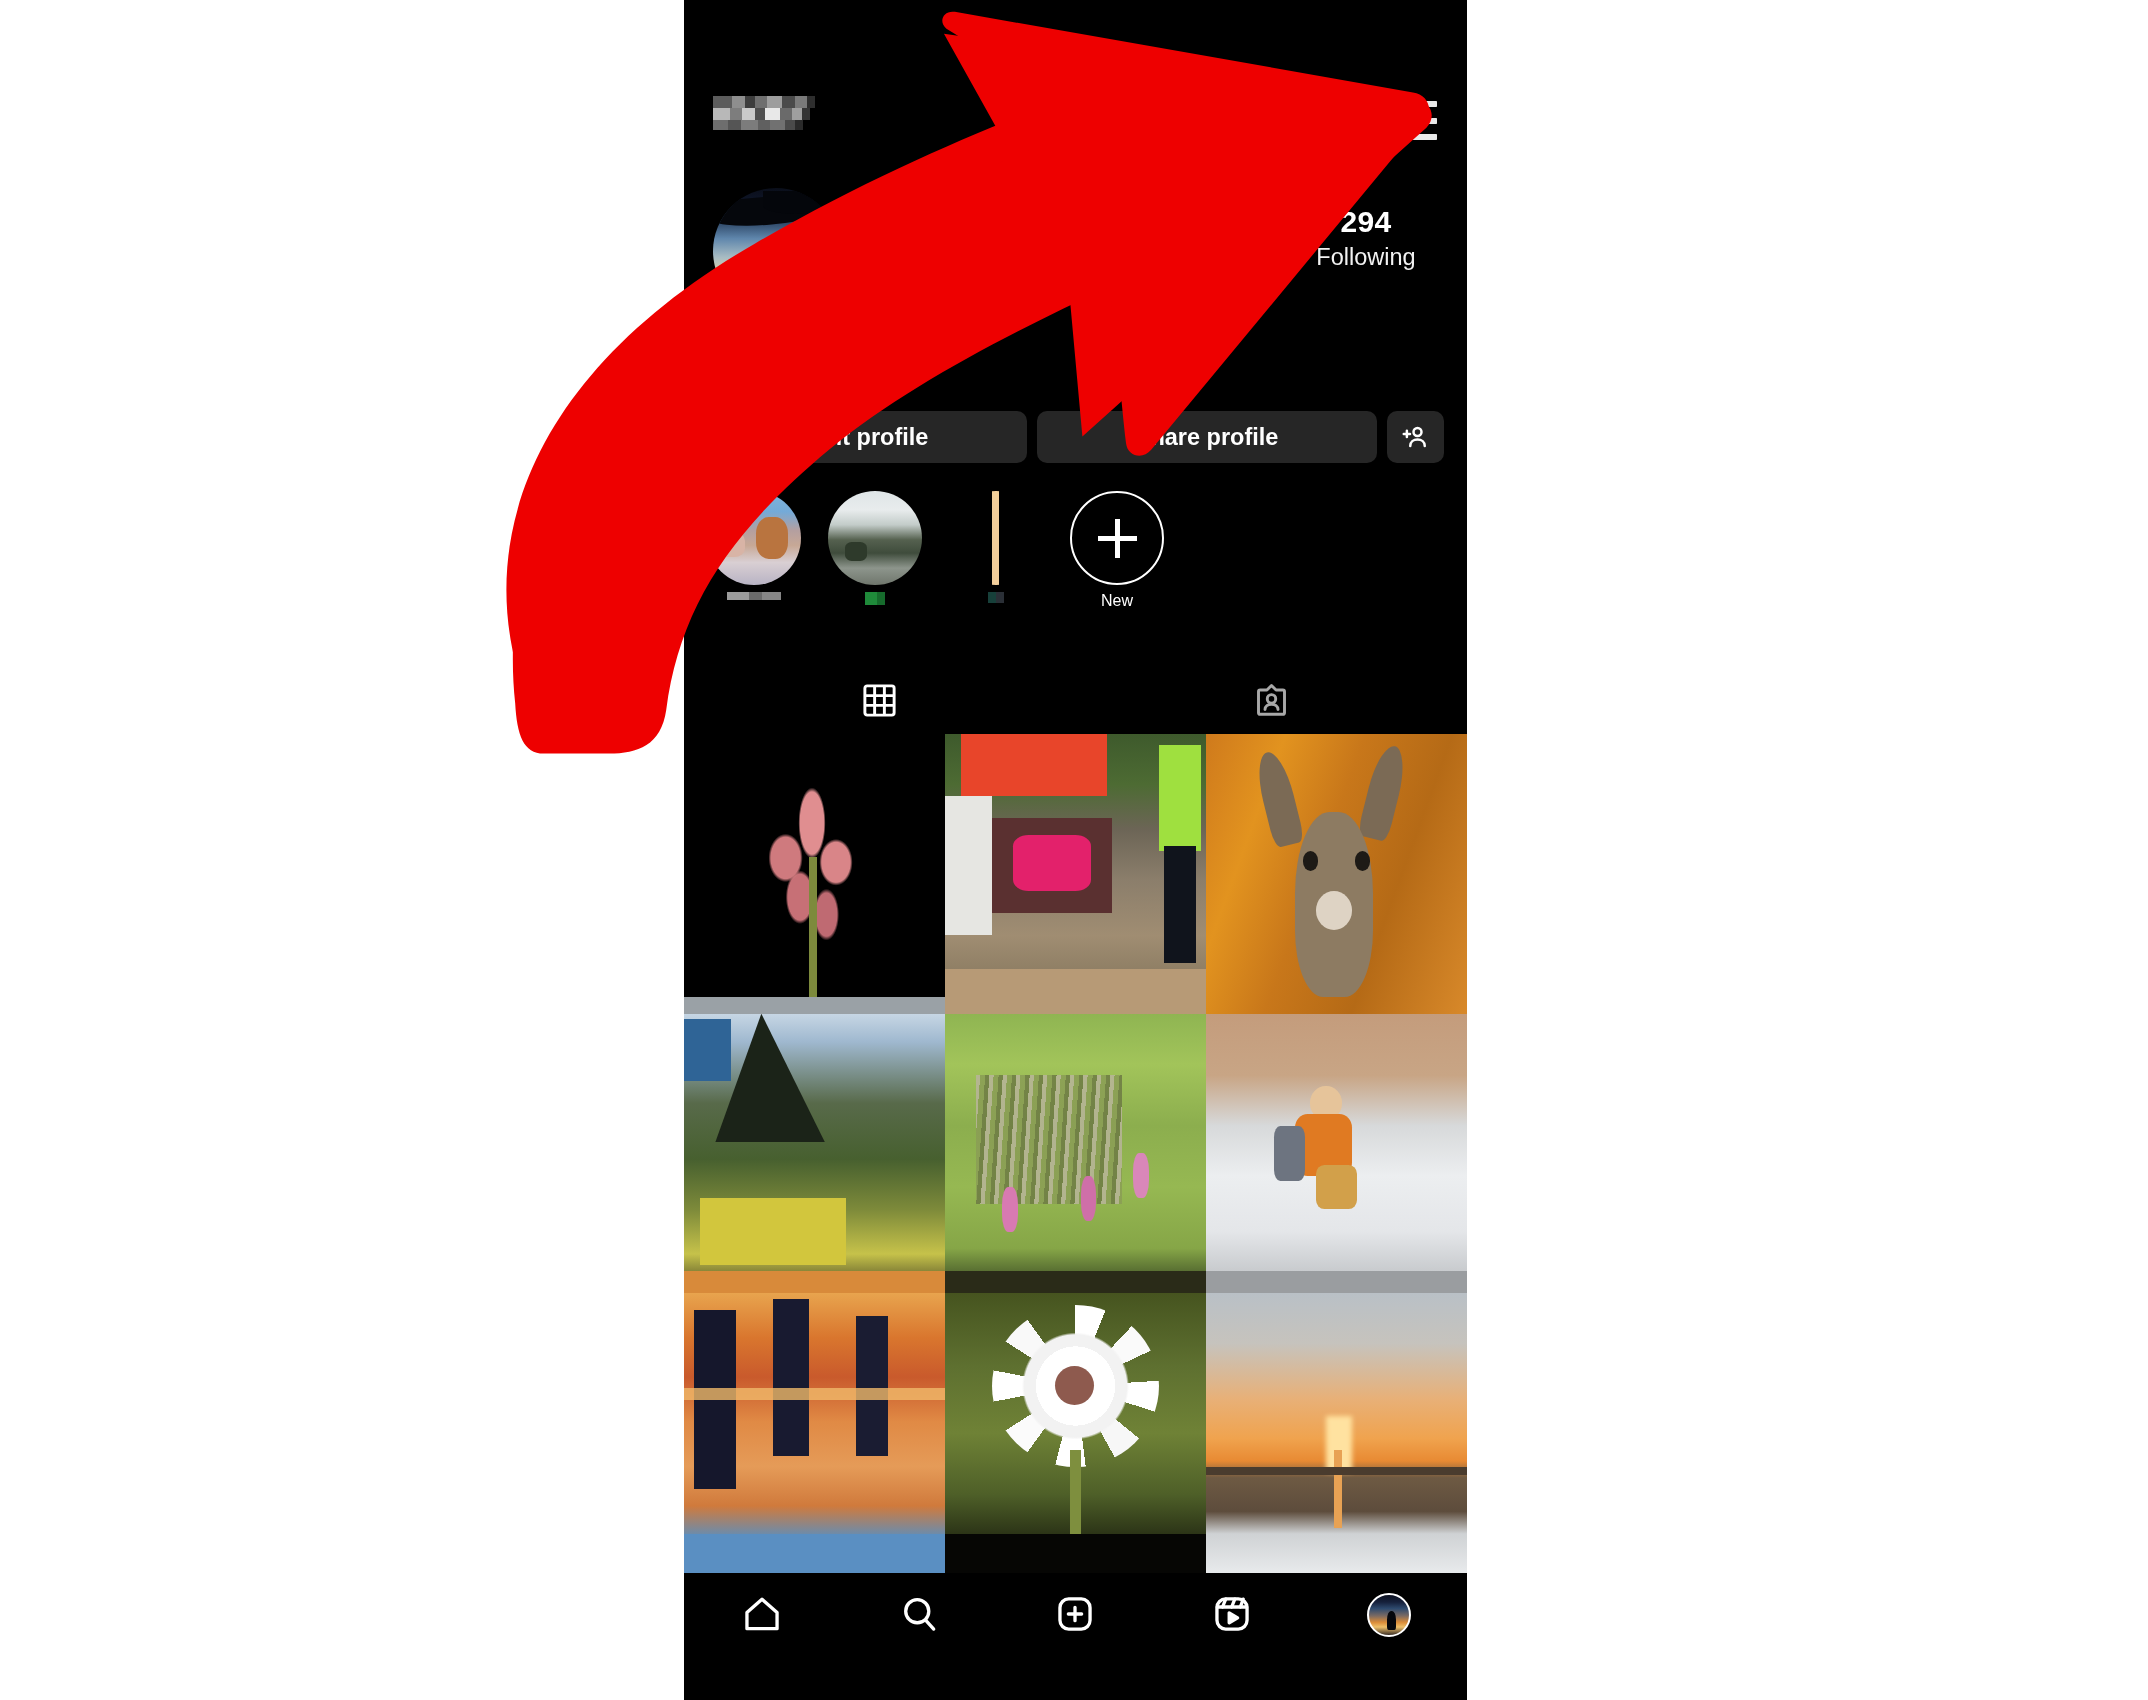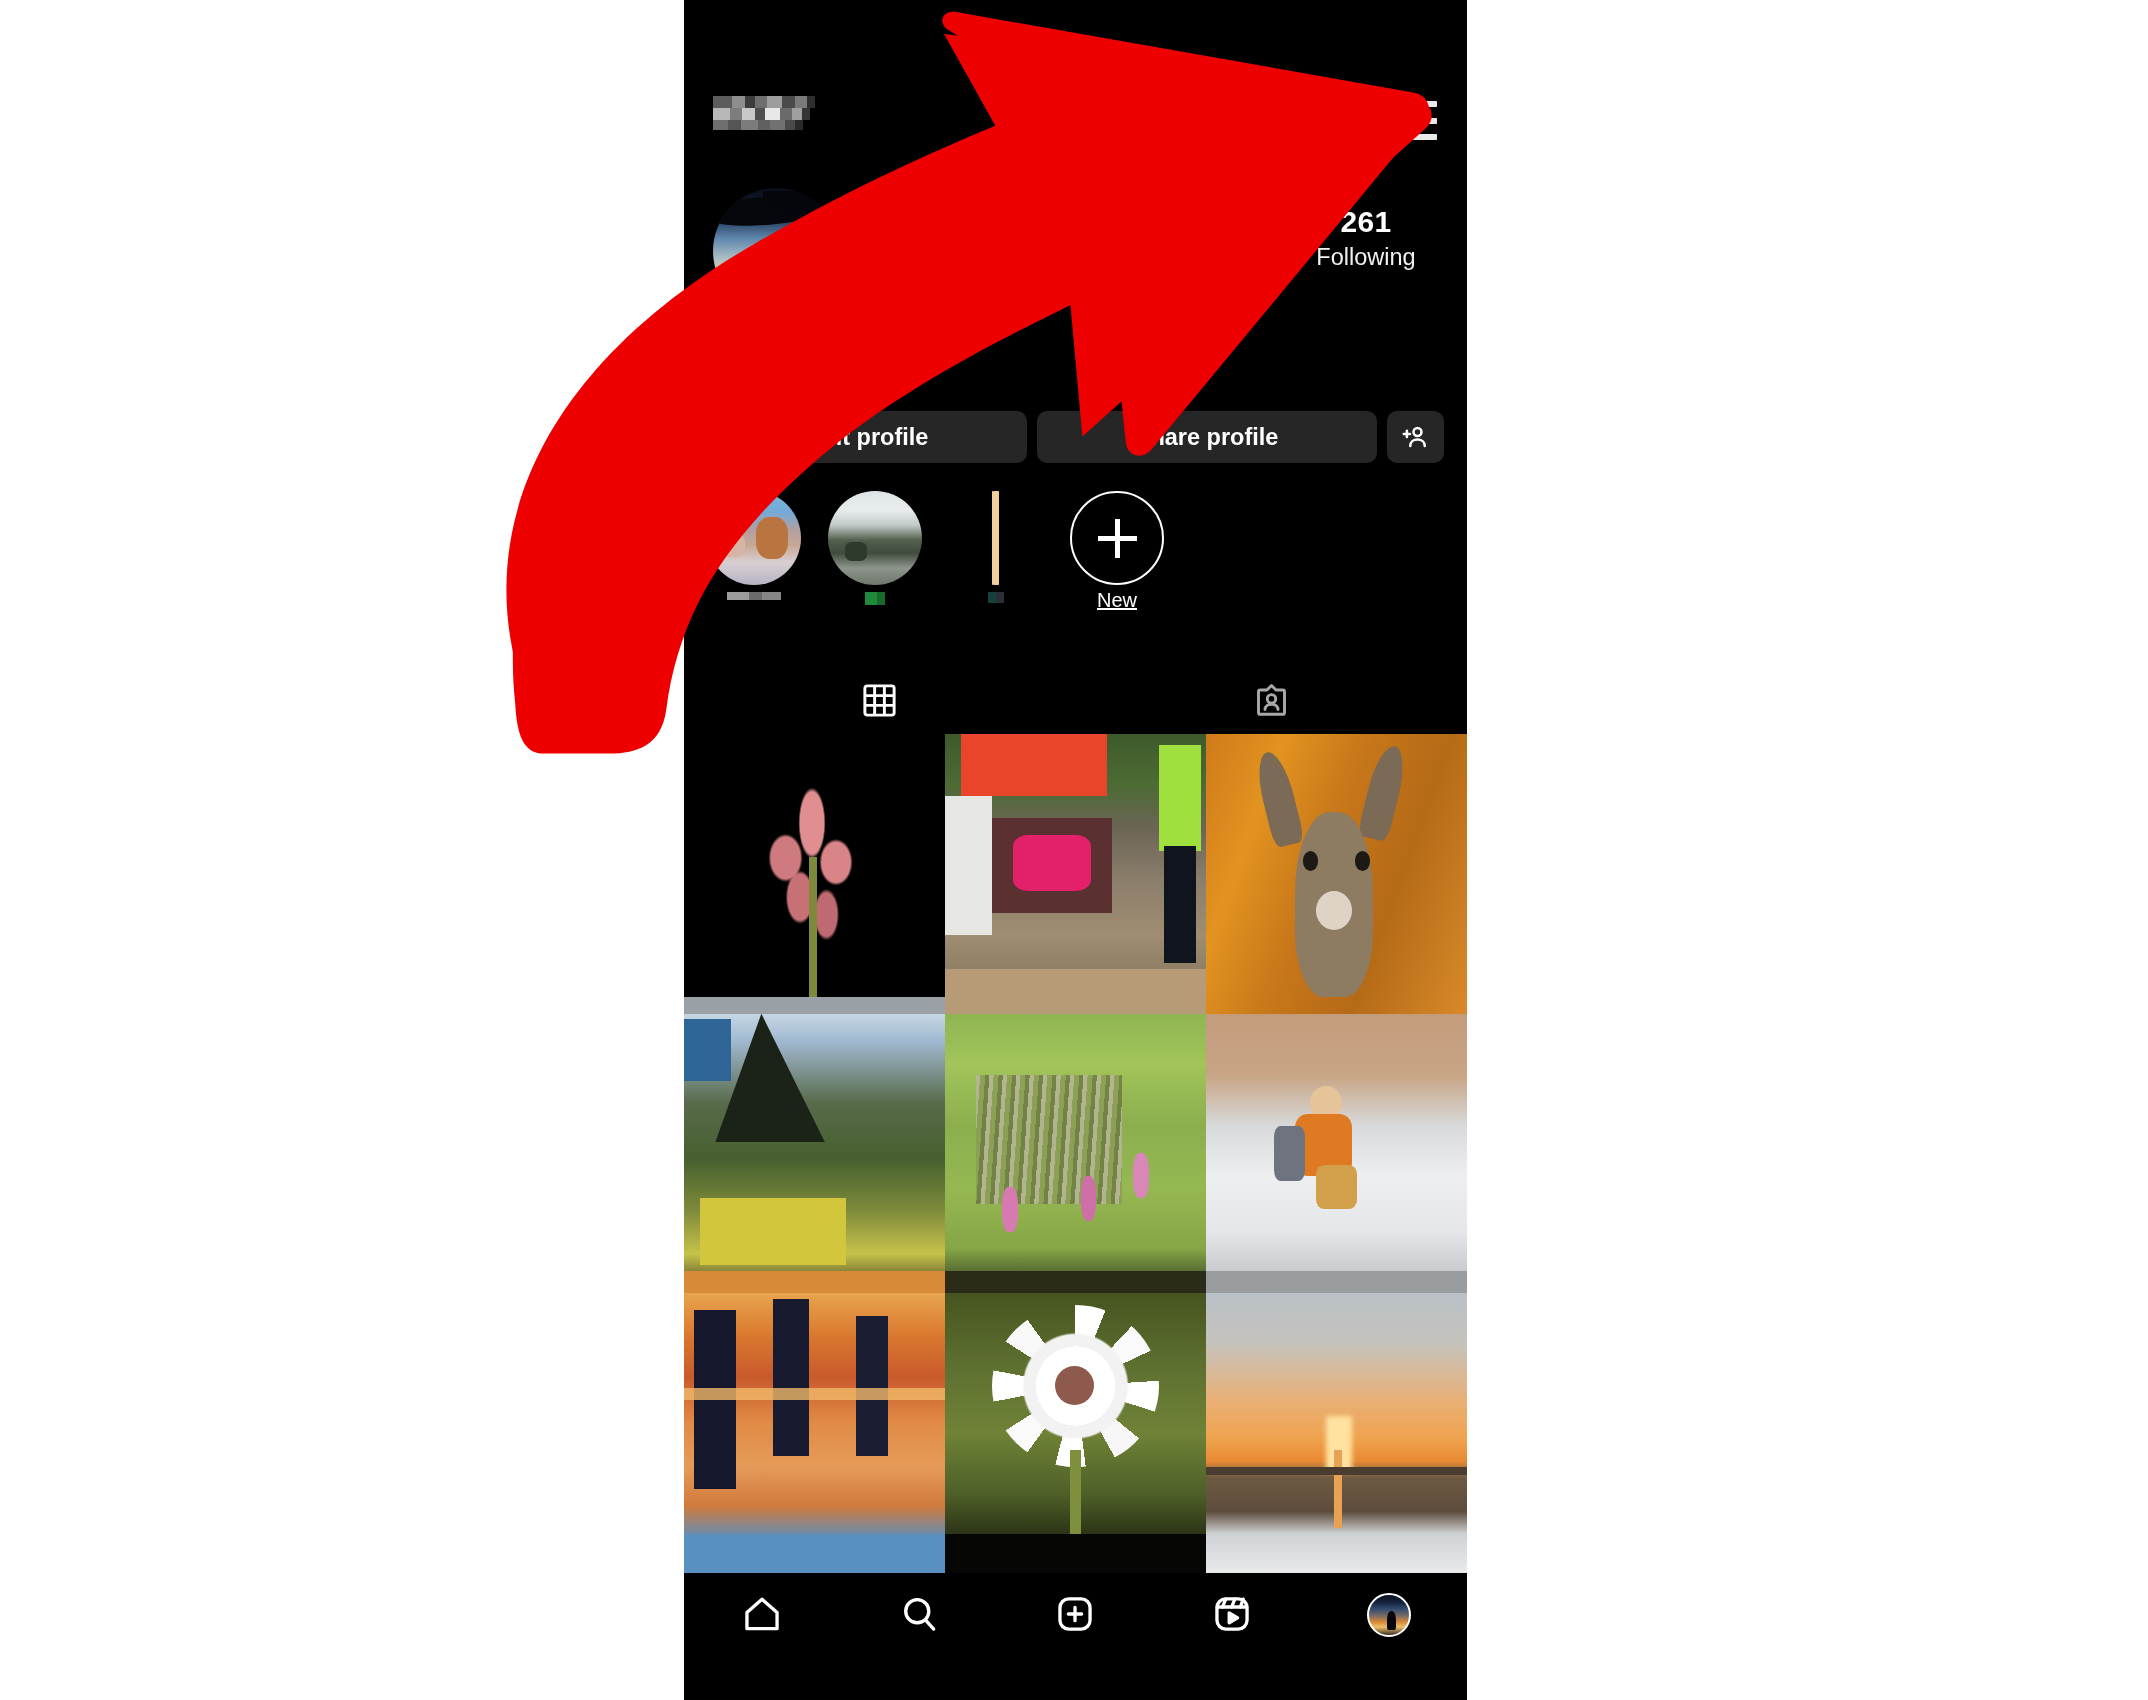--- a/index.html
+++ b/index.html
@@ -166,21 +166,21 @@
   }
   #hl-new .plus {
     position: relative; width: 39px; height: 39px;
   }
   #hl-new .plus::before, #hl-new .plus::after {
     content: ""; position: absolute; background: #fff;
   }
   #hl-new .plus::before { left: 0; top: 17px; width: 39px; height: 5px; }
   #hl-new .plus::after  { top: 0; left: 17px; height: 39px; width: 5px; }
   #hl-new .hl-label {
-    color: #ffffff; font-size: 20px; align-items: center; text-decoration: underline;
+    color: #ffffff; font-size: 16px; align-items: center;
   }
 
   
   #tabs {
     position: absolute;
     left: 0; top: 667px;
     width: 783px; height: 67px;
     display: flex;
   }
   .tab {
@@ -287,21 +287,21 @@
       </div>
     </div>
 
     <div id="profrow">
       <div id="avatar">
         <div class="ridge"></div>
         <div class="ridge2"></div>
       </div>
 
       <div class="statcol" id="stat-following">
-        <div class="statnum">261</div>
+        <div class="statnum">294</div>
         <div class="statlbl">Following</div>
       </div>
     </div>
 
     <div id="actions">
       <div class="btn" id="btn-edit">Edit profile</div>
       <div class="btn" id="btn-share">Share profile</div>
       <div class="btn" id="btn-adduser">
         <svg viewBox="0 0 24 24" fill="none" stroke="#ffffff" stroke-width="2" stroke-linecap="round" stroke-linejoin="round">
           <circle cx="14" cy="8" r="3.2"></circle>

